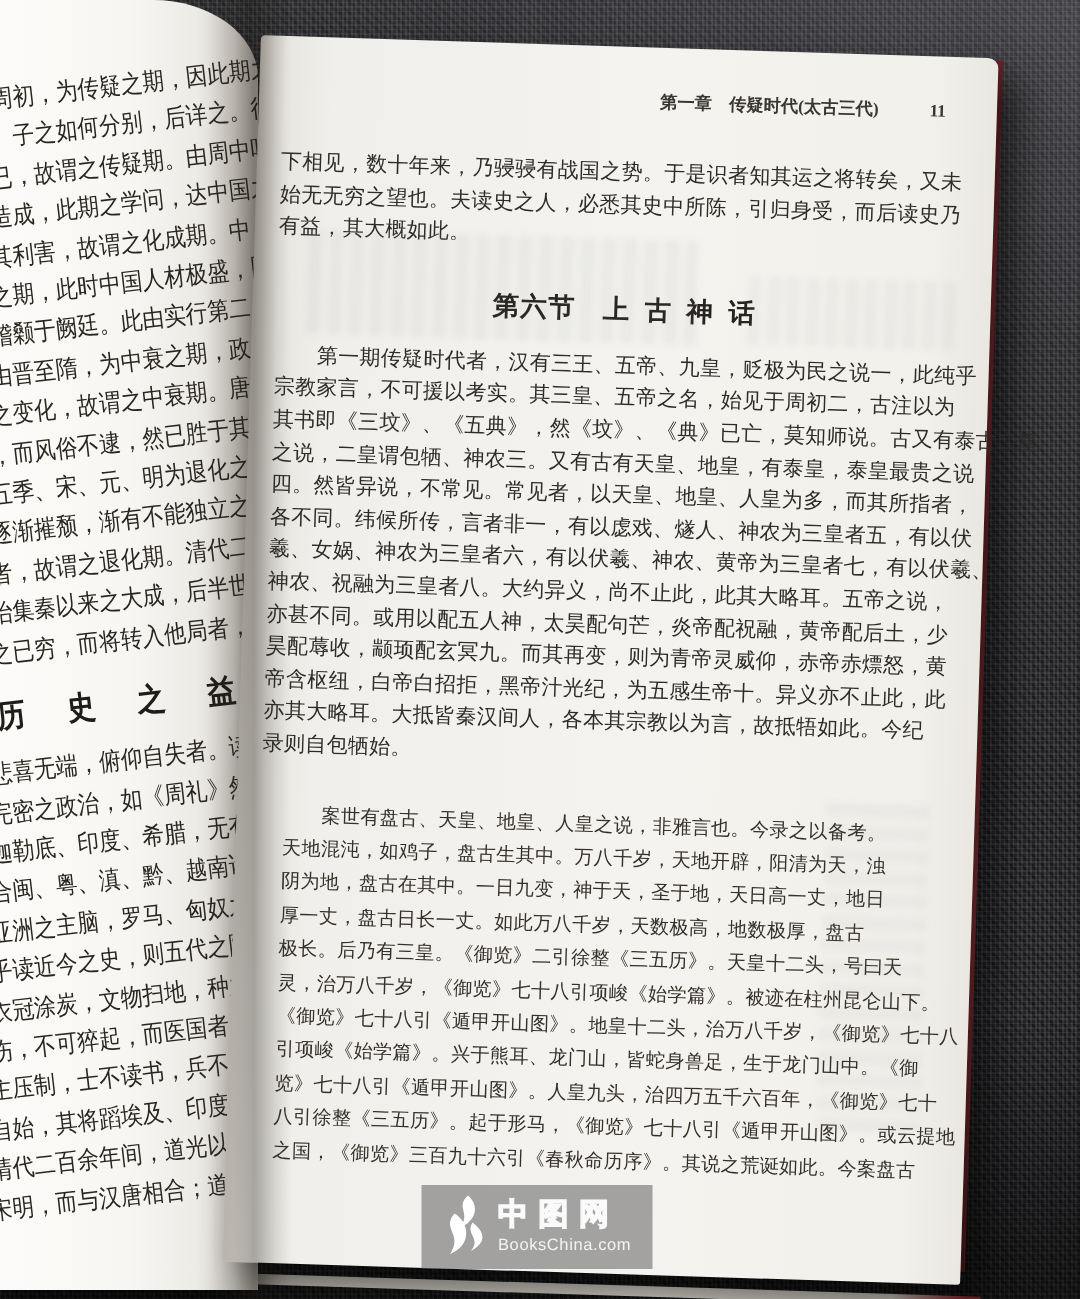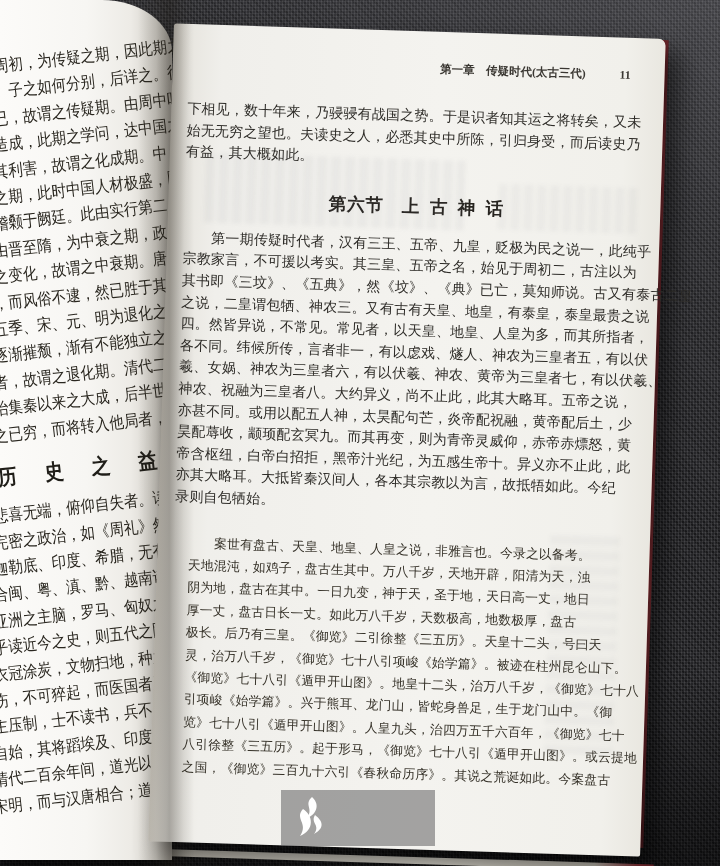--- a/index.html
+++ b/index.html
@@ -193,13 +193,17 @@
 </div>
 
 <div class="gutter-shadow"></div>
 
 <div class="watermark">
   <svg class="wm-logo" width="34" height="44" viewBox="0 0 34 44">
     <path d="M21 1 C12 9 24 13 15 23 C28 17 28 7 21 1 Z" fill="#ffffff"></path>
     <path d="M12 13 C3 23 18 27 9 40 C24 34 22 19 12 13 Z" fill="#ffffff"></path>
     <path d="M24 19 C19 27 30 29 23 38 C34 32 32 25 24 19 Z" fill="#ffffff"></path>
   </svg>
+  <div class="wm-text">
+    <div class="wm-cn">中图网</div>
+    <div class="wm-en">BooksChina.com</div>
+  </div>
 </div>
 
 </body></html>

